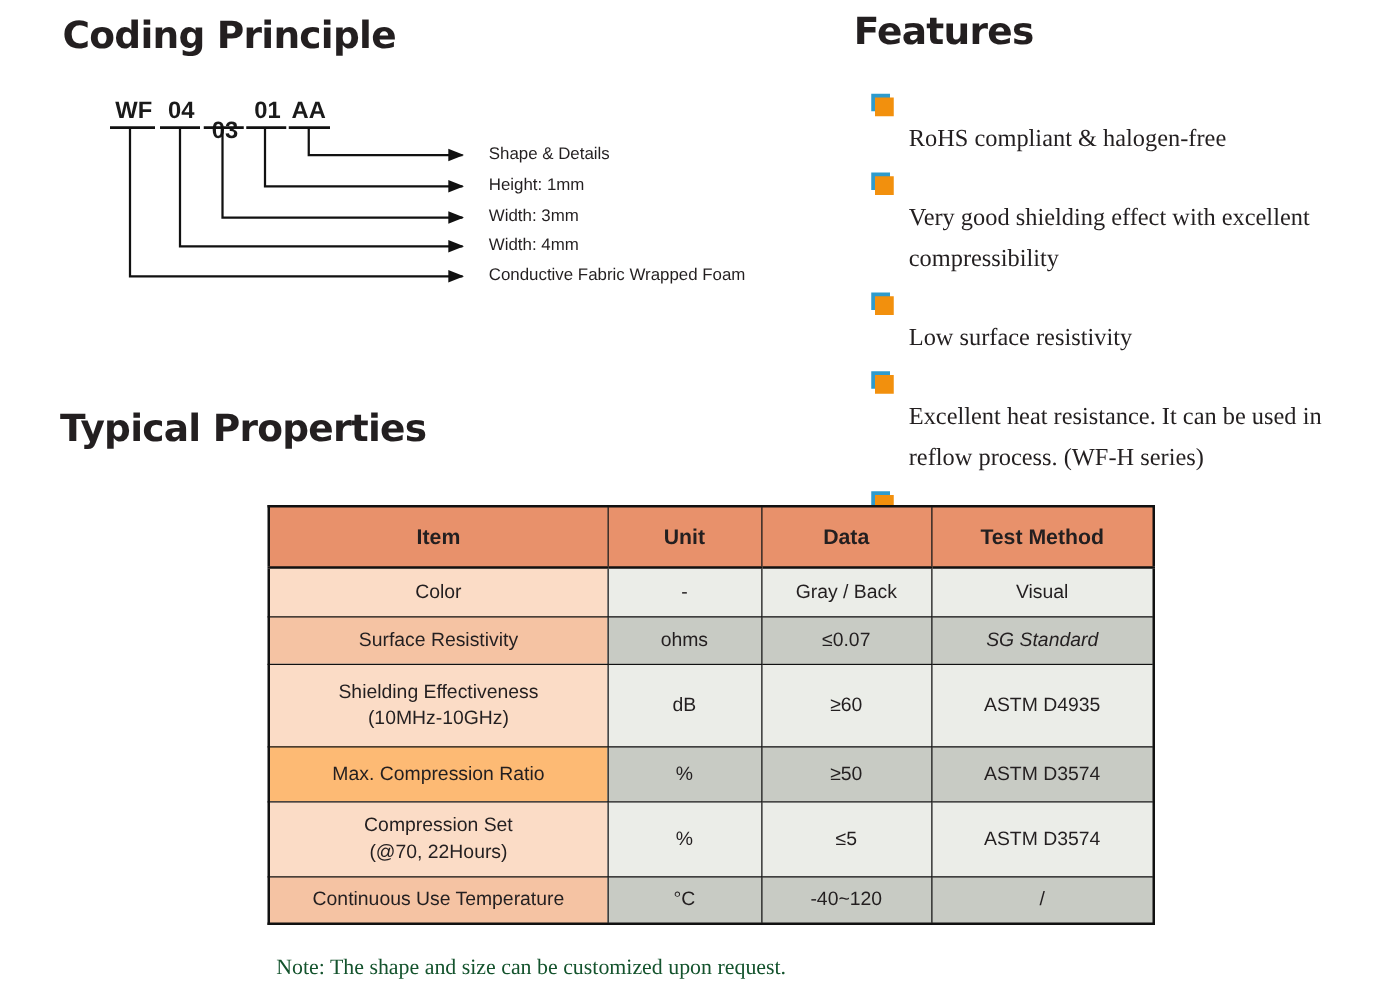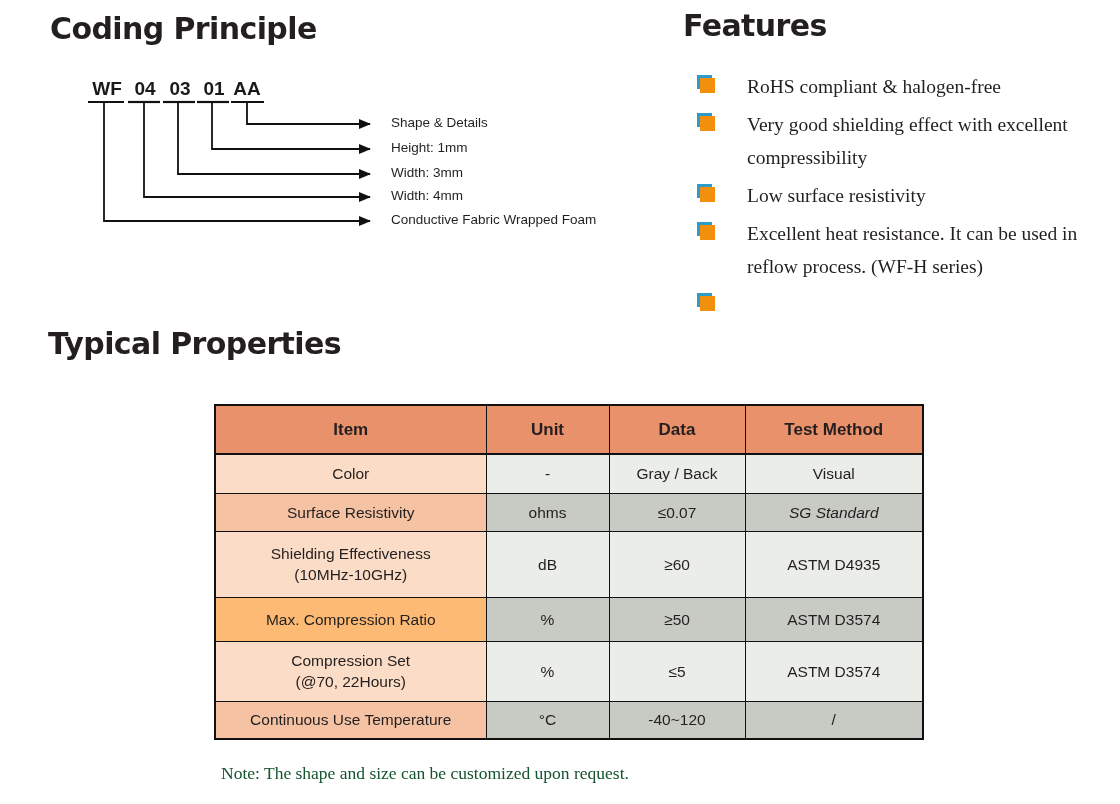--- a/index.html
+++ b/index.html
@@ -55,20 +55,21 @@
   
   #features-list {
     position: absolute;
     left: 697px; top: 70px;
     width: 410px;
   }
   .feature-row {
     display: flex;
     align-items: flex-start;
     margin-bottom: 5px;
+    flex-direction: column;
   }
   .feature-bullet {
     position: relative;
     width: 20px; height: 18px;
     flex: 0 0 20px;
     margin-top: 5px;
   }
   .feature-bullet .sq-back {
     position: absolute;
     left: 0; top: 0;
@@ -138,21 +139,21 @@
 <div class="heading" id="coding-heading">Coding Principle</div>
 
 <div class="heading" id="features-heading">Features</div>
 
 <div class="heading" id="properties-heading">Typical Properties</div>
 
 <div id="coding-diagram">
 
   <div class="code-seg" style="left:86px; top:18px; width:42px;">WF</div>
   <div class="code-seg" style="left:126px; top:18px; width:38px;">04</div>
-  <div class="code-seg" style="left:161px; top:18px; width:38px;">03</div>
+  <div class="code-seg" style="left:161px; top:34px; width:38px;">03</div>
   <div class="code-seg" style="left:195px; top:18px; width:38px;">01</div>
   <div class="code-seg" style="left:228px; top:18px; width:38px;">AA</div>
 
   <svg width="680" height="190" style="position:absolute; left:0; top:0;">
     <defs>
       <marker id="arrow" viewBox="0 0 10 10" refX="9" refY="5" markerWidth="7" markerHeight="7" orient="auto-start-reverse">
         <path d="M 0 1 L 10 5 L 0 9 z" fill="#111111"></path>
       </marker>
     </defs>
 

